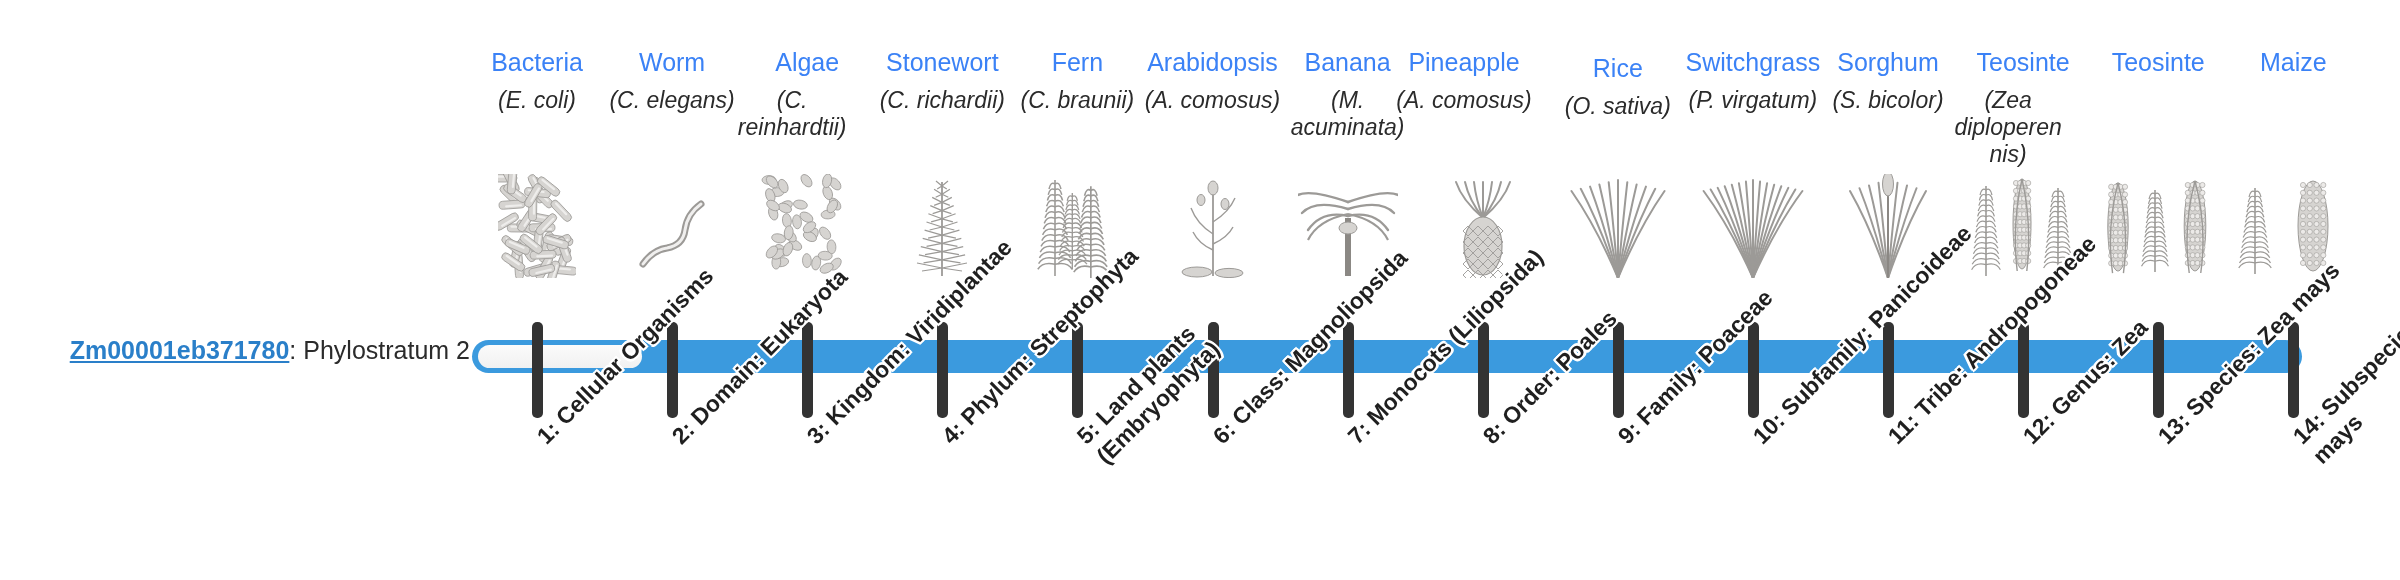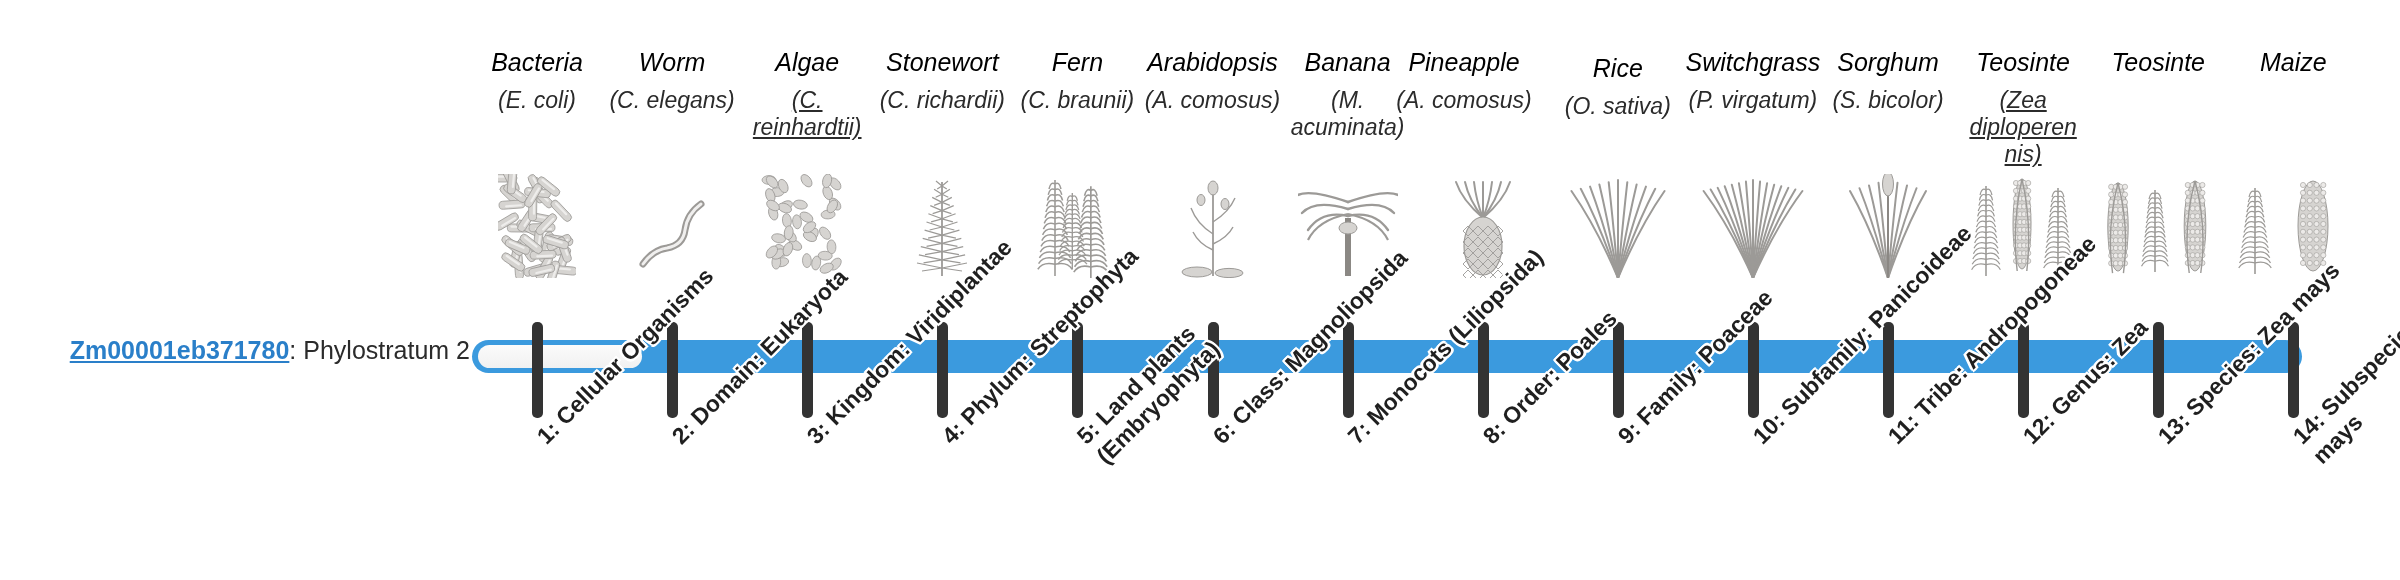--- a/index.html
+++ b/index.html
@@ -34,33 +34,32 @@
   .col{
     position:absolute;
     top:48px;
     width:150px;
     margin-left:-75px;
     text-align:center;
   }
   .col .common{
     font-size:25px;
     line-height:1.15;
-    color:#000000;
+    color:#3b82f6;
     white-space:nowrap;
-    font-style:italic;
   }
   .col .sci{
     font-size:23px;
     font-style:italic;
     line-height:1.18;
     color:#2b2b2b;
     margin-top:10px;
     word-break:break-word;
   }
-  .col.narrow .sci{width:120px;margin-left:15px;text-decoration:underline;}
+  .col.narrow .sci{width:120px;}
 
   
   .organism{
     position:absolute;
     top:168px;
     height:110px;
     width:150px;
     margin-left:-75px;
     display:flex;
     align-items:flex-end;

